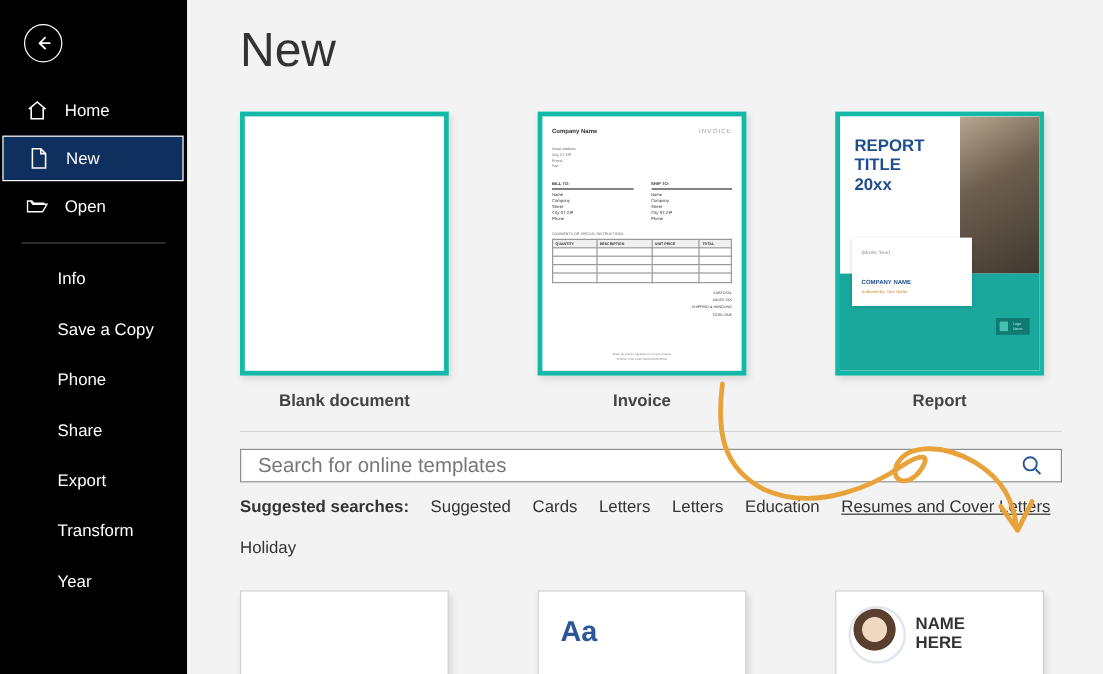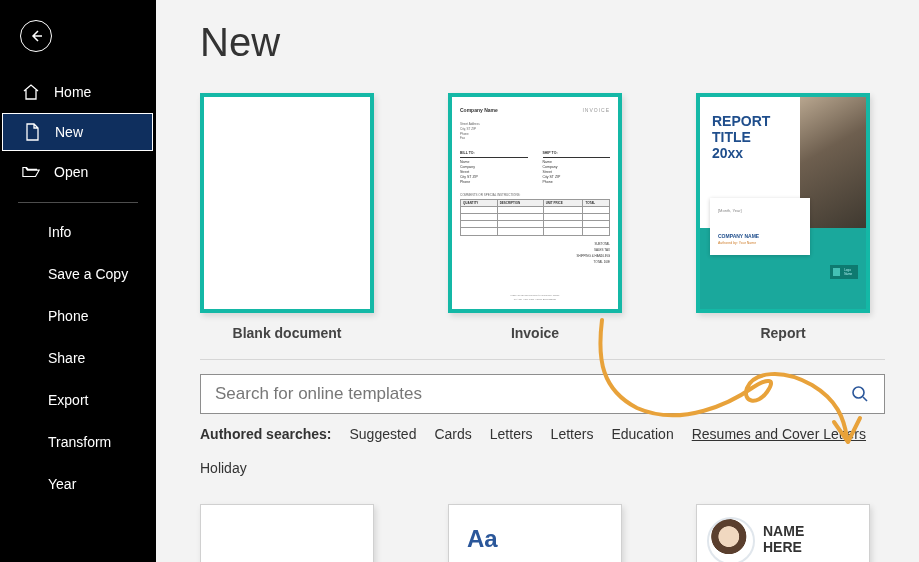--- a/index.html
+++ b/index.html
@@ -16,21 +16,21 @@
     
     .main { flex: 1; background: #f3f3f3; padding: 20px 0 0 44px; height: 100%; overflow: hidden; position: relative; }
     .title { font-size: 40px; font-weight: 300; color: #333; margin-bottom: 28px; }
     
     .templates { display: flex; gap: 74px; margin-bottom: 14px; padding-bottom: 18px; border-bottom: 1px solid #d6d6d6; margin-right: 34px; }
     .template { display: flex; flex-direction: column; align-items: center; cursor: pointer; }
     .thumb { width: 174px; height: 220px; background: #fff; border: 4px solid #14b8a6; box-shadow: 2px 3px 6px rgba(0,0,0,0.12); position: relative; overflow: hidden; }
     .tlabel { margin-top: 12px; font-size: 14px; font-weight: 700; color: #444; }
     
     .search-wrap { margin-right: 34px; position: relative; }
-    .search-box { width: 100%; height: 40px; border: 1px solid #8e8e8e; background: #fff; display: flex; align-items: center; padding: 0 14px; }
+    .search-box { width: 100%; height: 28px; border: 1px solid #8e8e8e; background: #fff; display: flex; align-items: center; padding: 0 14px; }
     .search-box input { flex: 1; border: none; outline: none; font-size: 17px; font-family: inherit; color: #666; background: transparent; }
     .search-box input::placeholder { color: #777; }
     .search-icon { width: 20px; height: 20px; color: #2b579a; }
     
     .suggested { margin-top: 12px; font-size: 14px; color: #333; display: flex; gap: 18px; flex-wrap: wrap; align-items: center; }
     .suggested .label { font-weight: 600; }
     .suggested a { color: #333; text-decoration: none; cursor: pointer; }
     .suggested a.underlined { text-decoration: underline; }
     
     .templates-row2 { display: flex; gap: 74px; margin-top: 28px; }
@@ -223,21 +223,21 @@
     <div class="search-box">
       <input type="text" placeholder="Search for online templates" style="">
       <span class="search-icon">
         <svg width="20" height="20" viewBox="0 0 20 20" fill="none" stroke="#2b579a" stroke-width="1.6">
             <circle cx="8.5" cy="8.5" r="5.5"></circle>
             <path d="M13 13 L17 17"></path>
           </svg>
       </span>
     </div>
     <div class="suggested">
-      <span class="label">Authored searches:</span>
+      <span class="label">Suggested searches:</span>
       <a>Suggested</a>
       <a>Cards</a>
       <a>Letters</a>
       <a>Letters</a>
       <a>Education</a>
       <a class="underlined">Resumes and Cover Letters</a>
       <a>Holiday</a>
     </div>
   </div>
 

